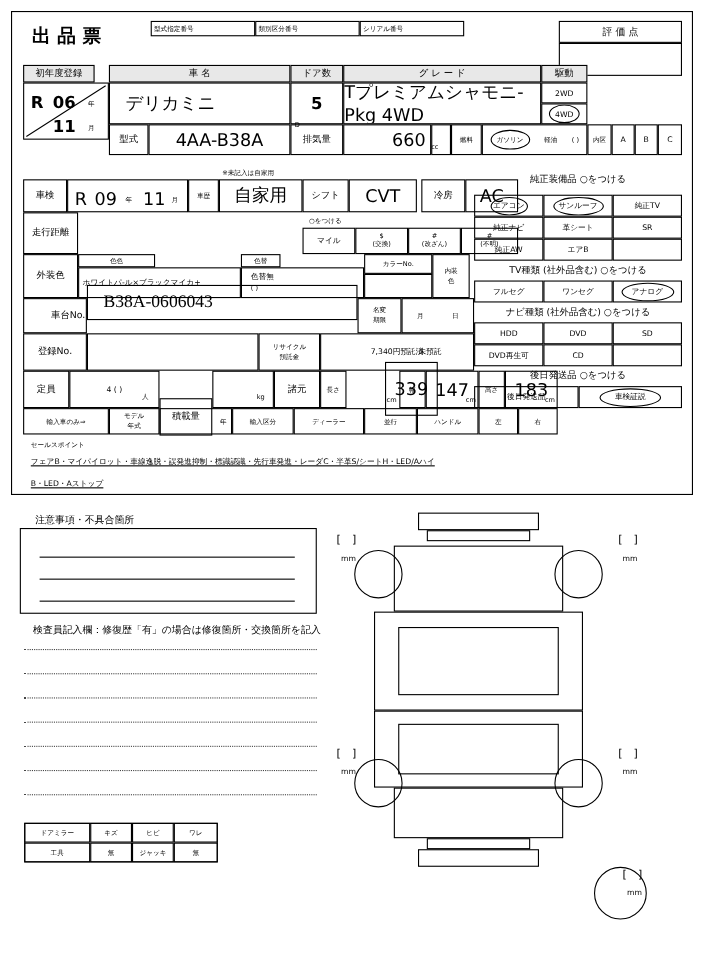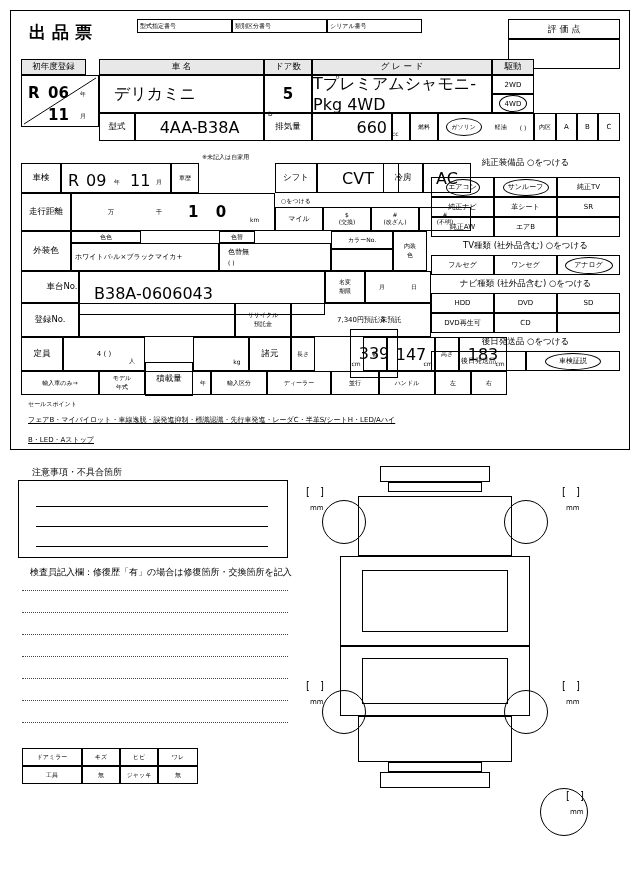--- a/index.html
+++ b/index.html
@@ -111,22 +111,25 @@
 
     <div class="cell lbl" style="left:10px;top:152px;width:40px;height:30px;">車検</div>
     <div class="cell" style="left:50px;top:152px;width:110px;height:30px;">
       <span class="mid" style="position:absolute;left:6px;top:7px;">R</span>
       <span class="mid" style="position:absolute;left:24px;top:7px;">09</span>
       <span class="xs" style="position:absolute;left:52px;top:14px;">年</span>
       <span class="mid" style="position:absolute;left:68px;top:7px;">11</span>
       <span class="xs" style="position:absolute;left:94px;top:14px;">月</span>
     </div>
     <div class="cell xs" style="left:160px;top:152px;width:28px;height:30px;">車歴</div>
+    <div class="cell" style="left:188px;top:152px;width:76px;height:30px;">
+        <span class="mid">自家用</span>
+      </div>
     <div class="cell lbl" style="left:264px;top:152px;width:42px;height:30px;">シフト</div>
-    <div class="cell" style="left:306px;top:152px;width:82px;height:30px;">
+    <div class="cell" style="left:306px;top:152px;width:62px;height:30px;">
         <span class="mid">CVT</span>
       </div>
     <div class="cell lbl" style="left:372px;top:152px;width:40px;height:30px;">冷房</div>
     <div class="cell" style="left:412px;top:152px;width:48px;height:30px;">
         <span class="mid">AC</span>
       </div>
     <div class="cell nb xs left" style="left:188px;top:140px;width:100px;height:12px;">※未記入は自家用</div>
 
     <div class="cell sm" style="left:420px;top:166px;width:63px;height:20px;">
         <span class="circ sm" style="width:32px;height:15px;">エアコン</span>
@@ -136,26 +139,20 @@
       </div>
     <div class="cell sm" style="left:546px;top:166px;width:63px;height:20px;">純正TV</div>
     <div class="cell sm" style="left:420px;top:186px;width:63px;height:20px;">純正ナビ</div>
     <div class="cell sm" style="left:483px;top:186px;width:63px;height:20px;">革シート</div>
     <div class="cell sm" style="left:546px;top:186px;width:63px;height:20px;">SR</div>
     <div class="cell sm" style="left:420px;top:206px;width:63px;height:20px;">純正AW</div>
     <div class="cell sm" style="left:483px;top:206px;width:63px;height:20px;">エアB</div>
     <div class="cell sm" style="left:546px;top:206px;width:63px;height:20px;"></div>
 
     <div class="cell lbl" style="left:10px;top:182px;width:50px;height:38px;">走行距離</div>
-    <div class="cell" style="left:60px;top:182px;width:204px;height:38px;">
-      <span class="xs" style="position:absolute;left:36px;top:14px;">万</span>
-      <span class="xs" style="position:absolute;left:84px;top:14px;">千</span>
-      <span class="big" style="position:absolute;left:116px;top:9px;letter-spacing:6px;">1 0</span>
-      <span class="xs" style="position:absolute;left:178px;top:22px;">km</span>
-    </div>
     <div class="cell sm" style="left:264px;top:196px;width:48px;height:24px;">マイル</div>
     <div class="cell" style="left:312px;top:196px;width:48px;height:24px;flex-direction:column;">
       <span class="xs">$</span>
       <span class="xs">(交換)</span>
     </div>
     <div class="cell" style="left:360px;top:196px;width:48px;height:24px;flex-direction:column;">
       <span class="xs">#</span>
       <span class="xs">(改ざん)</span>
     </div>
     <div class="cell" style="left:408px;top:196px;width:52px;height:24px;flex-direction:column;">
@@ -189,21 +186,21 @@
 
     <div class="cell nb lbl" style="left:420px;top:264px;width:189px;height:18px;">ナビ種類 (社外品含む) ○をつける</div>
     <div class="cell sm" style="left:420px;top:282px;width:63px;height:20px;">HDD</div>
     <div class="cell sm" style="left:483px;top:282px;width:63px;height:20px;">DVD</div>
     <div class="cell sm" style="left:546px;top:282px;width:63px;height:20px;">SD</div>
     <div class="cell sm" style="left:420px;top:302px;width:63px;height:20px;">DVD再生可</div>
     <div class="cell sm" style="left:483px;top:302px;width:63px;height:20px;">CD</div>
     <div class="cell sm" style="left:546px;top:302px;width:63px;height:20px;"></div>
 
     <div class="cell lbl" style="left:10px;top:260px;width:58px;height:32px;padding-left:24px;">車台No.</div>
-    <div class="cell left" style="left:68px;top:260px;width:246px;height:44px;padding-left:14px;">
+    <div class="cell left" style="left:68px;top:248px;width:246px;height:32px;padding-left:14px;font-family:Liberation Serif, serif;">
         <span class="mid">B38A-0606043</span>
       </div>
     <div class="cell" style="left:314px;top:260px;width:40px;height:32px;flex-direction:column;">
       <span class="xs">名変</span>
       <span class="xs">期限</span>
     </div>
     <div class="cell" style="left:354px;top:260px;width:66px;height:32px;justify-content:space-around;">
       <span class="xs">月</span>
       <span class="xs">日</span>
     </div>

